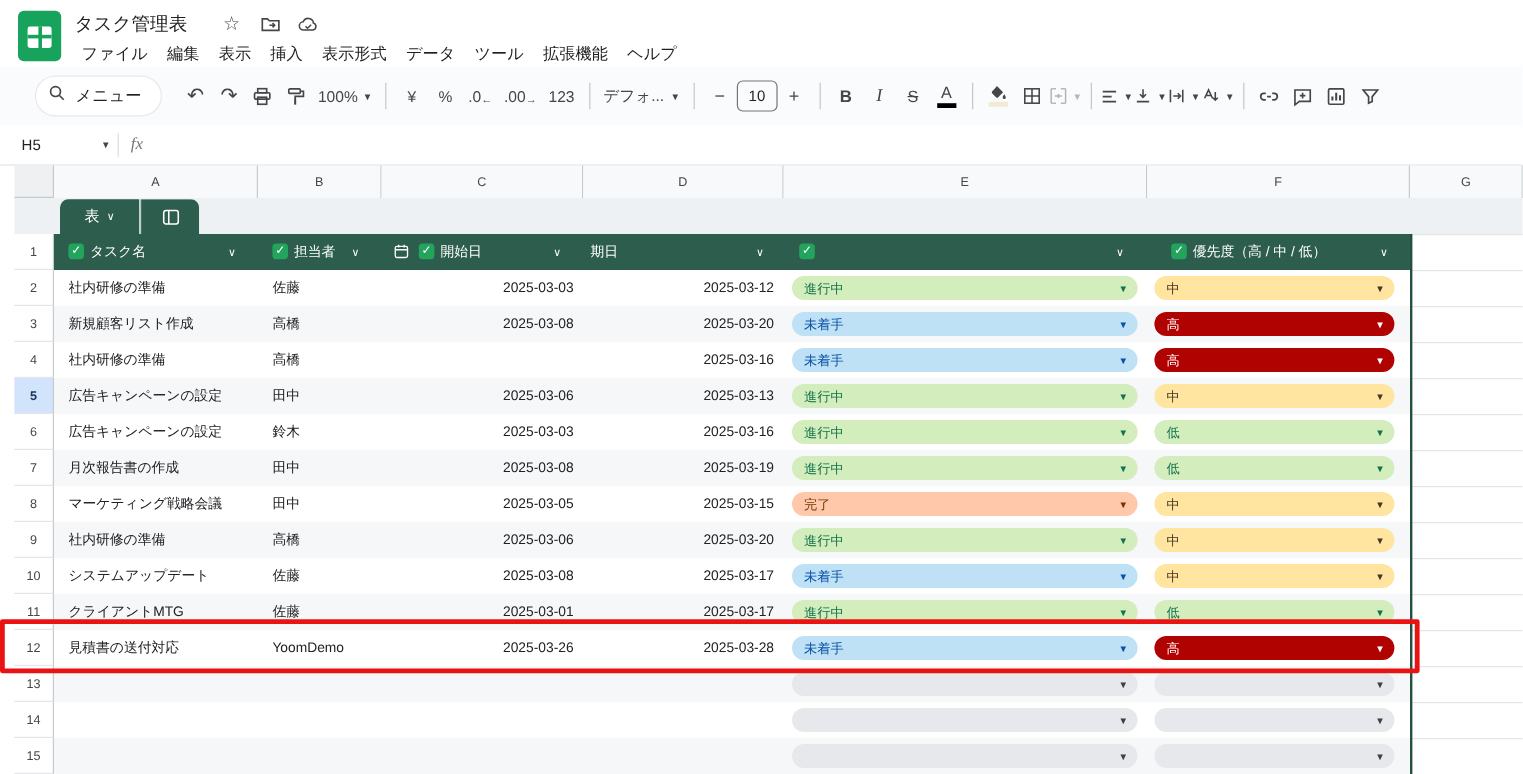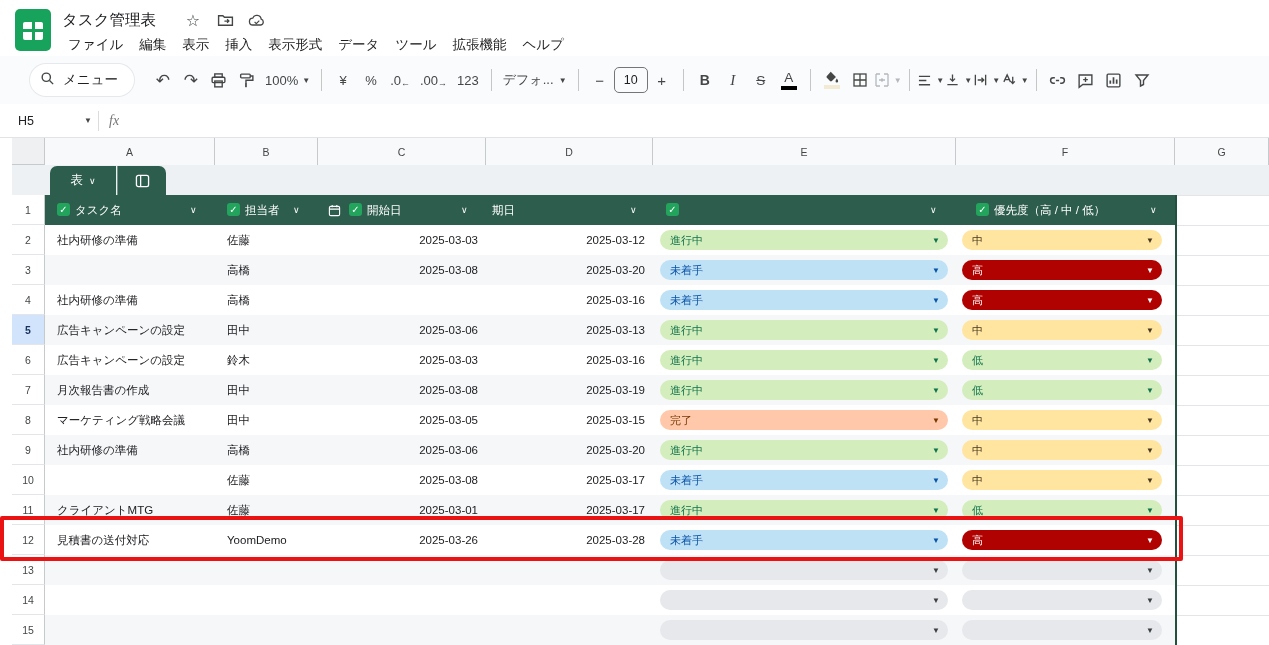--- a/index.html
+++ b/index.html
@@ -311,20 +311,21 @@
       <div class="abs celltext r-align" style="left: 486px; width: 159px; top: 225px;">2025-03-12</div>
       <div class="abs chip" style="left: 660px; width: 288px; top: 230px; background: rgb(212, 237, 188); color: rgb(17, 115, 75);">
         <span class="chip-label">進行中</span>
         <span class="chip-arrow">▼</span>
       </div>
       <div class="abs chip" style="left: 962px; width: 200px; top: 230px; background: rgb(255, 229, 160); color: rgb(71, 56, 33);">
         <span class="chip-label">中</span>
         <span class="chip-arrow">▼</span>
       </div>
       <div class="abs band" style="top: 255px; background: rgb(245, 247, 249);"></div>
+      <div class="abs celltext" style="left: 57px; width: 155px; top: 255px;">新規顧客リスト作成</div>
       <div class="abs celltext" style="left: 227px; width: 88px; top: 255px;">高橋</div>
       <div class="abs celltext r-align" style="left: 318px; width: 160px; top: 255px;">2025-03-08</div>
       <div class="abs celltext r-align" style="left: 486px; width: 159px; top: 255px;">2025-03-20</div>
       <div class="abs chip" style="left: 660px; width: 288px; top: 260px; background: rgb(191, 225, 246); color: rgb(10, 83, 168);">
         <span class="chip-label">未着手</span>
         <span class="chip-arrow">▼</span>
       </div>
       <div class="abs chip" style="left: 962px; width: 200px; top: 260px; background: rgb(177, 2, 2); color: rgb(255, 255, 255);">
         <span class="chip-label">高</span>
         <span class="chip-arrow">▼</span>
@@ -400,20 +401,21 @@
       <div class="abs celltext r-align" style="left: 486px; width: 159px; top: 435px;">2025-03-20</div>
       <div class="abs chip" style="left: 660px; width: 288px; top: 440px; background: rgb(212, 237, 188); color: rgb(17, 115, 75);">
         <span class="chip-label">進行中</span>
         <span class="chip-arrow">▼</span>
       </div>
       <div class="abs chip" style="left: 962px; width: 200px; top: 440px; background: rgb(255, 229, 160); color: rgb(71, 56, 33);">
         <span class="chip-label">中</span>
         <span class="chip-arrow">▼</span>
       </div>
       <div class="abs band" style="top: 465px; background: rgb(255, 255, 255);"></div>
+      <div class="abs celltext" style="left: 57px; width: 155px; top: 465px;">システムアップデート</div>
       <div class="abs celltext" style="left: 227px; width: 88px; top: 465px;">佐藤</div>
       <div class="abs celltext r-align" style="left: 318px; width: 160px; top: 465px;">2025-03-08</div>
       <div class="abs celltext r-align" style="left: 486px; width: 159px; top: 465px;">2025-03-17</div>
       <div class="abs chip" style="left: 660px; width: 288px; top: 470px; background: rgb(191, 225, 246); color: rgb(10, 83, 168);">
         <span class="chip-label">未着手</span>
         <span class="chip-arrow">▼</span>
       </div>
       <div class="abs chip" style="left: 962px; width: 200px; top: 470px; background: rgb(255, 229, 160); color: rgb(71, 56, 33);">
         <span class="chip-label">中</span>
         <span class="chip-arrow">▼</span>

